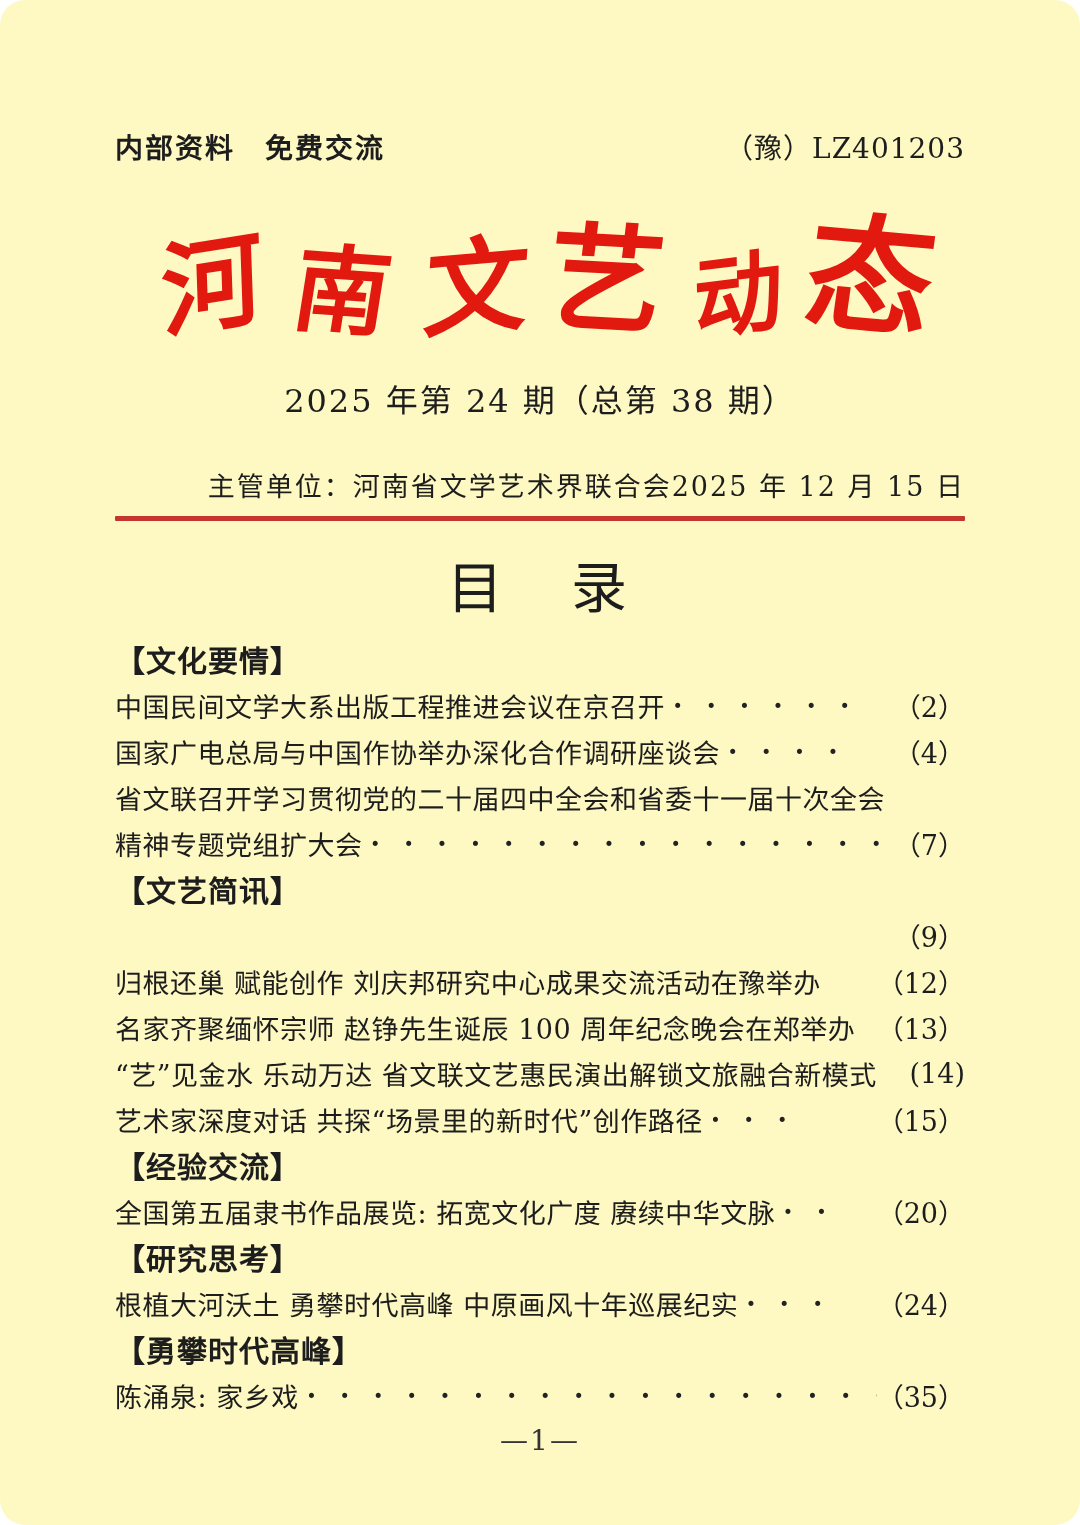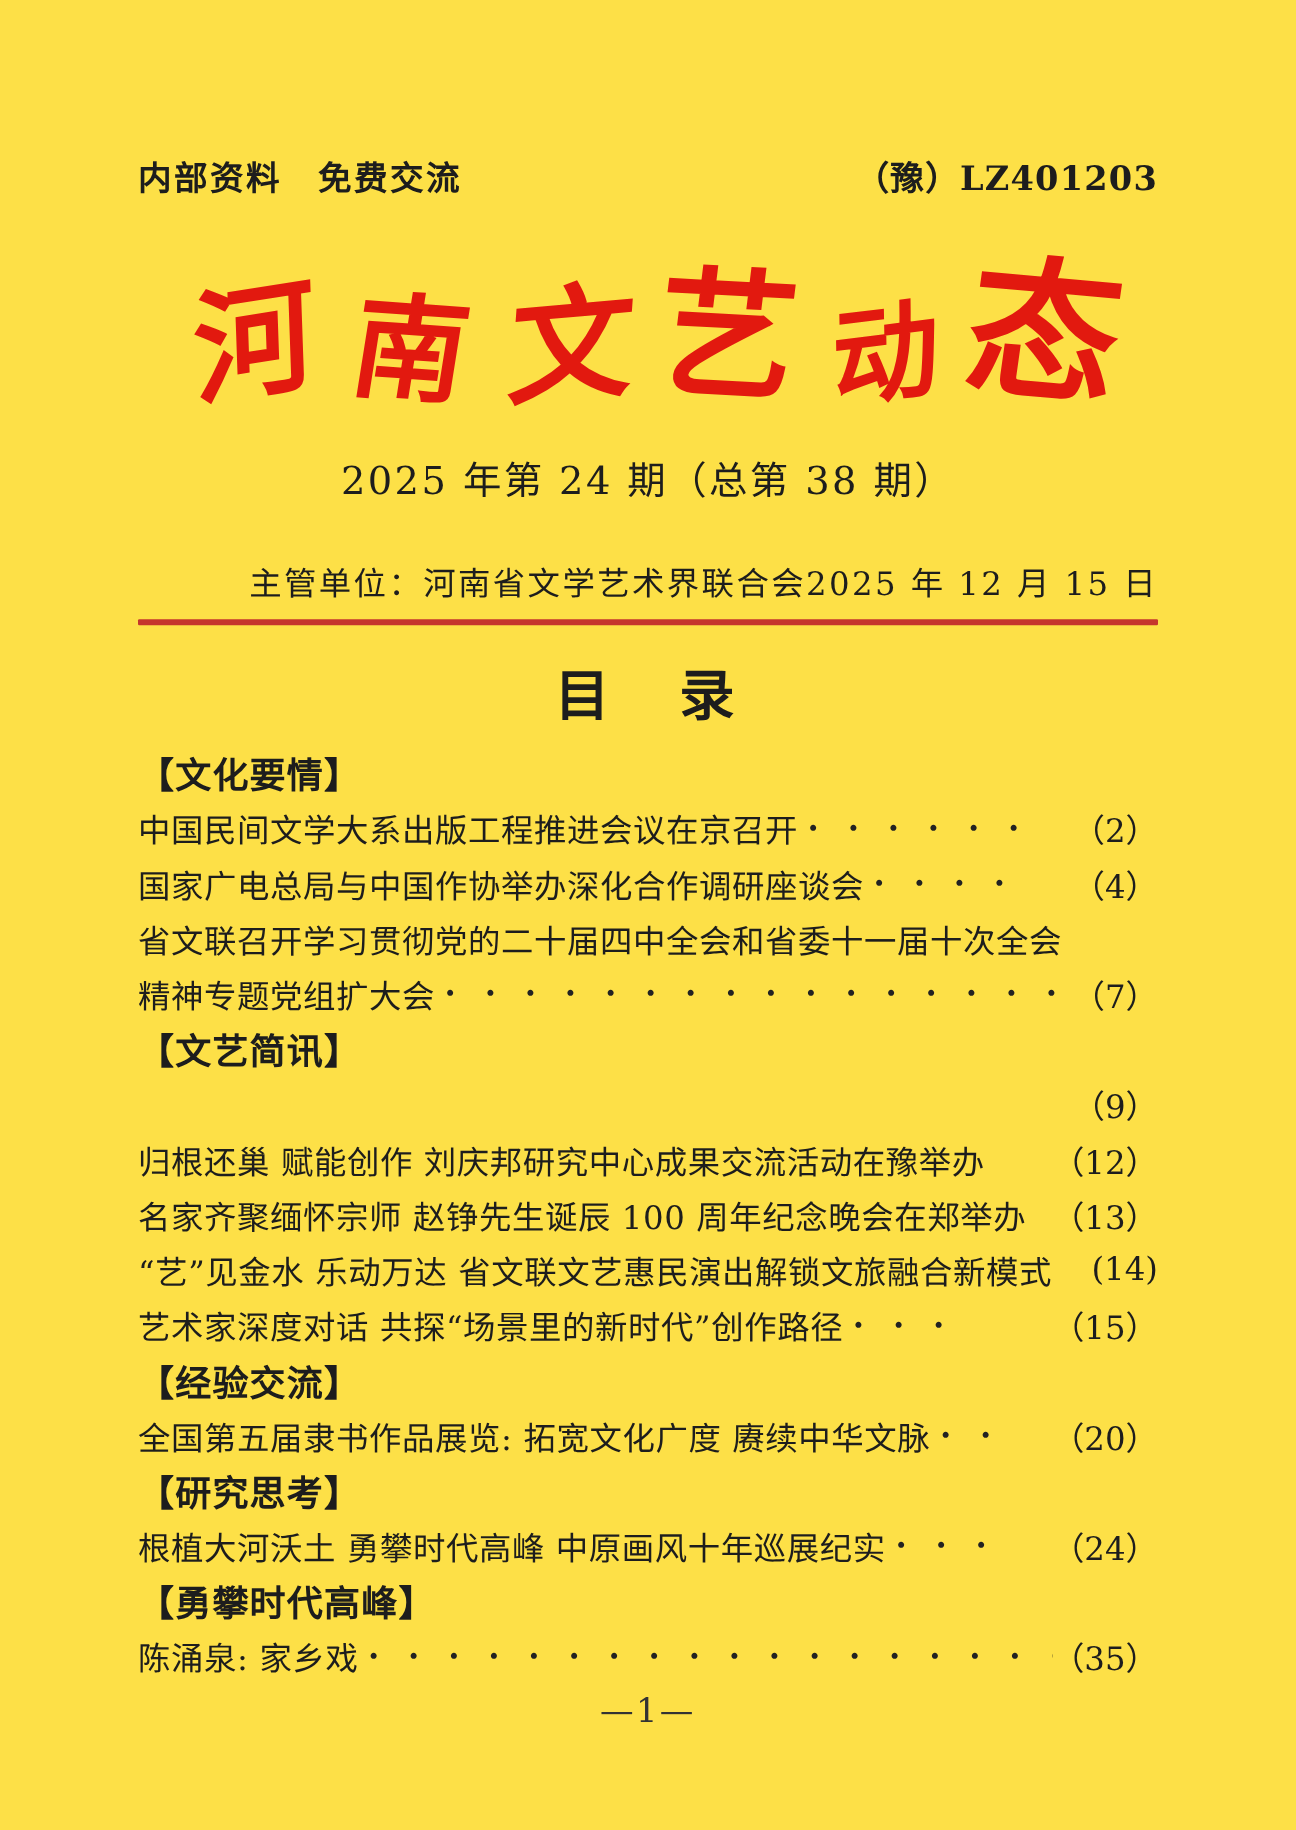--- a/index.html
+++ b/index.html
@@ -6,44 +6,45 @@
     --title-red: #e2190f;
     --rule-red: #c5362c;
     --ink: #1d1d1d;
   }
   * { box-sizing: border-box; }
   html, body { margin: 0; padding: 0; background: #ffffff; }
   .page {
     width: 1080px;
     height: 1525px;
     margin: 0 auto;
-    background: #fde047;
+    background: #fef9c3;
     color: var(--ink);
     font-family: "DejaVu Serif", "Liberation Serif", serif;
     overflow: hidden;
     position: relative;
+    border-radius: 25px;
   }
   .content {
     width: 850px;
     margin: 0 auto;
     display: flex;
     flex-direction: column;
   }
 
   
   .header-row {
     margin-top: 126px;
     display: flex;
     justify-content: space-between;
     align-items: baseline;
     font-size: 28px;
     font-weight: 600;
     letter-spacing: 2px;
   }
-  .header-right { font-weight: 700; letter-spacing: 1px; }
+  .header-right { font-weight: 400; letter-spacing: 1px; }
 
   
   .masthead {
     margin-top: 34px;
     height: 152px;
     display: flex;
     align-items: center;
     justify-content: center;
     color: var(--title-red);
     font-size: 104px;
@@ -81,22 +82,22 @@
     margin-top: 12px;
     height: 5px;
     background: var(--rule-red);
     border-radius: 1px;
   }
 
   
   .toc-title {
     margin-top: 22px;
     text-align: center;
-    font-size: 46px;
-    font-weight: 700;
+    font-size: 56px;
+    font-weight: 400;
     letter-spacing: 6px;
   }
 
   
   .toc-list { margin-top: 12px; }
   .toc-row {
     height: 46px;
     display: flex;
     align-items: center;
     white-space: nowrap;

